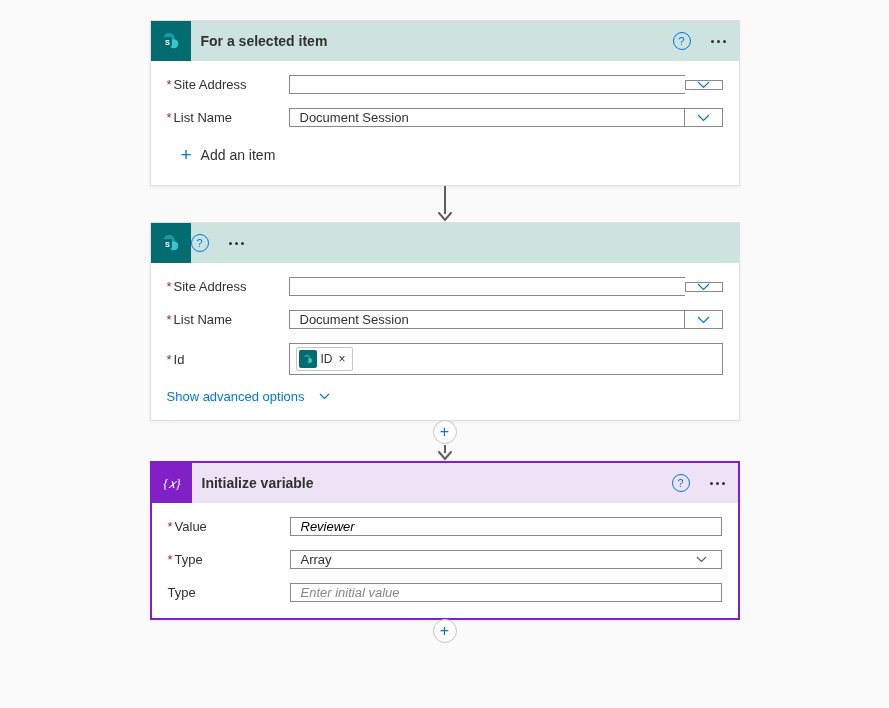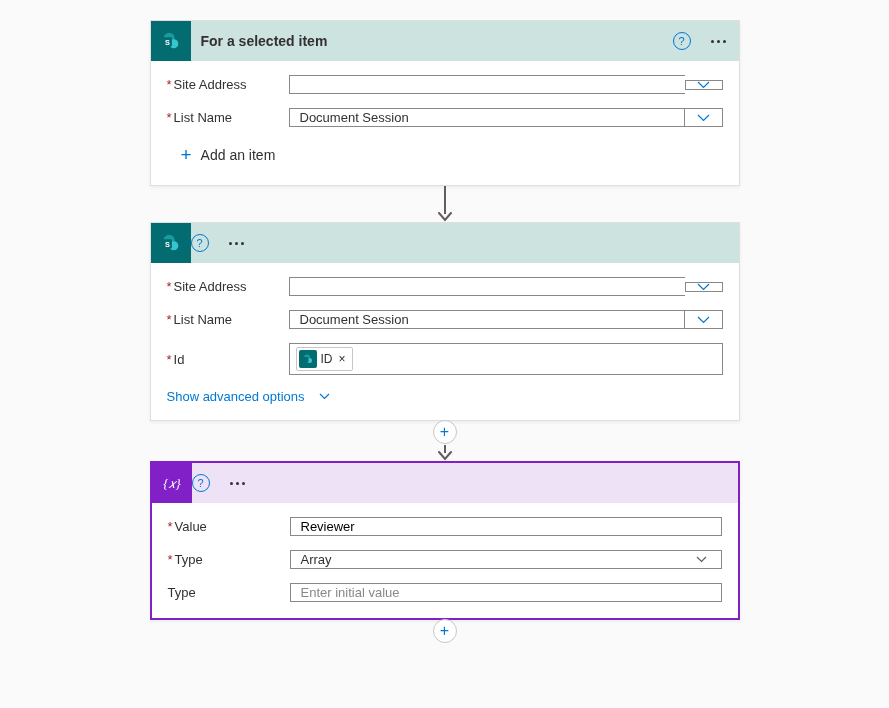--- a/index.html
+++ b/index.html
@@ -16,21 +16,21 @@
 .hdr-title { flex: 1; padding-left: 10px; font-size: 14px; color: #323130; font-weight: bold; }
 .hdr-help { width: 18px; height: 18px; border: 1px solid #0078d4; border-radius: 50%; color: #0078d4; font-size: 11px; display: flex; align-items: center; justify-content: center; cursor: pointer; margin-right: 14px; }
 .hdr-more { width: 28px; display: flex; align-items: center; justify-content: center; cursor: pointer; margin-right: 6px; color: #323130; }
 .dot { width: 3px; height: 3px; background: #323130; border-radius: 50%; margin: 0 1.5px; }
 .body { padding: 14px 16px 16px 16px; }
 .row { display: flex; align-items: center; margin-bottom: 14px; }
 .row:last-child { margin-bottom: 0; }
 .label { width: 122px; flex-shrink: 0; font-size: 13px; color: #323130; display: flex; align-items: center; }
 .req { color: #a4262c; margin-right: 2px; }
 .field { flex: 1; display: flex; border: 1px solid #8a8886; height: 19px; background: #fff; }
-.field input { flex: 1; border: none; outline: none; padding: 0 10px; font-size: 13px; font-family: inherit; background: transparent; }
+.field input { flex: 1; border: none; outline: none; padding: 0 10px; font-size: 13px; font-family: inherit; background: transparent; font-style: italic; }
 .field input::placeholder { color: #8a8886; }
 .field-text { flex: 1; padding: 0 10px; display: flex; align-items: center; font-size: 13px; }
 .dd-btn { width: 38px; border: 1px solid #8a8886; border-left: 1px solid #8a8886; display: flex; align-items: center; justify-content: center; cursor: pointer; color: #0078d4; background: #fff; }
 .dd-btn.gray { color: #605e5c; }
 .field .dd-btn { border: none; border-left: 1px solid #8a8886; }
 .token-field { flex: 1; display: flex; align-items: center; border: 1px solid #8a8886; min-height: 31px; padding: 3px 6px; gap: 4px; }
 .token { display: inline-flex; align-items: center; background: #fff; border: 1px solid #c8c6c4; border-radius: 2px; height: 24px; padding: 0 4px 0 2px; gap: 4px; font-size: 12px; }
 .token-icon { width: 18px; height: 18px; background: #036c70; border-radius: 2px; display: flex; align-items: center; justify-content: center; }
 .token-icon svg { width: 12px; height: 12px; }
 .token-x { cursor: pointer; font-size: 12px; color: #323130; padding: 0 2px; }
@@ -191,20 +191,21 @@
       </svg>
   </div>
 
   <div class="card selected">
     <div class="header purple">
       <div class="hdr-icon purple">
         <svg width="22" height="22" viewBox="0 0 24 24">
             <text x="12" y="17" text-anchor="middle" fill="#fff" font-size="14" font-family="serif" font-style="italic">{𝑥}</text>
           </svg>
       </div>
+      <div class="hdr-title">Initialize variable</div>
       <div class="hdr-help">?</div>
       <div class="hdr-more">
           <span class="dot"></span>
           <span class="dot"></span>
           <span class="dot"></span>
         </div>
     </div>
     <div class="body">
       <div class="row">
         <div class="label">

